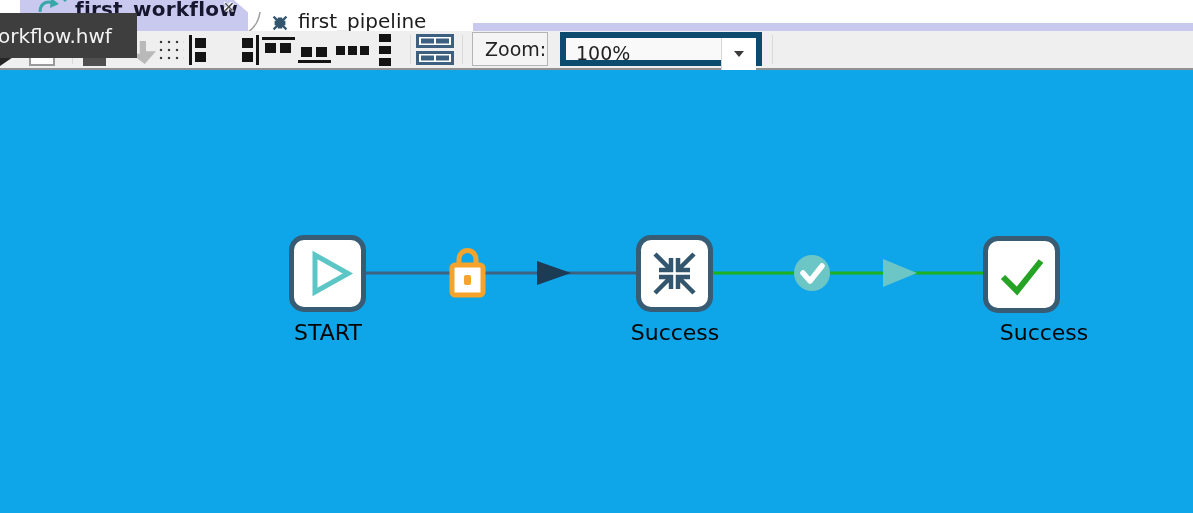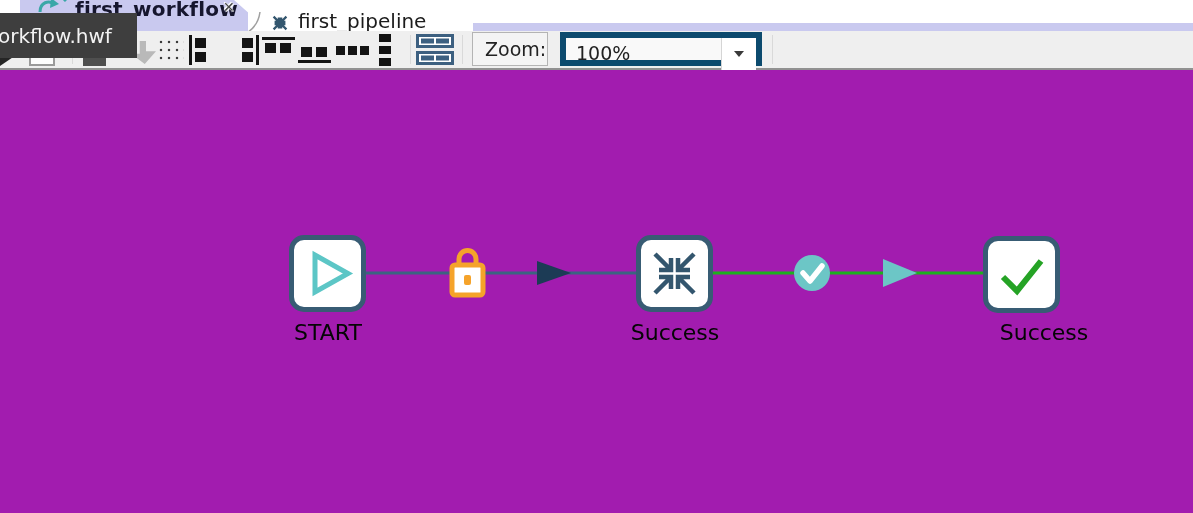--- a/index.html
+++ b/index.html
@@ -49,21 +49,21 @@
        border-left:1px solid #d5d5d5;display:flex;align-items:center;justify-content:center;}
   .combo-arrow{width:0;height:0;border-left:5px solid transparent;border-right:5px solid transparent;
        border-top:6px solid #3a3a3a;}
 
   
   .tooltip{position:absolute;left:-8px;top:13px;height:45px;width:145px;background:#3e3e3e;
        color:#f3f3f3;font-size:20px;display:flex;align-items:center;padding-left:6px;
        z-index:50;box-sizing:border-box;white-space:nowrap;overflow:hidden;}
 
   
-  .canvas{position:absolute;left:0;top:70px;width:1193px;height:443px;background:#a21caf;}
+  .canvas{position:absolute;left:0;top:70px;width:1193px;height:443px;background:#0ea5e9;}
   .node{position:absolute;width:77px;height:77px;background:#fff;border:5px solid #385c74;
        border-radius:15px;box-sizing:border-box;display:flex;align-items:center;justify-content:center;}
   .node-label{position:absolute;transform:translateX(-50%);font-size:22px;color:#050505;
        white-space:nowrap;}
   .conn-svg{position:absolute;left:0;top:0;width:1193px;height:443px;}
 </style>
 </head>
 <body>
 
 <div id="app">

